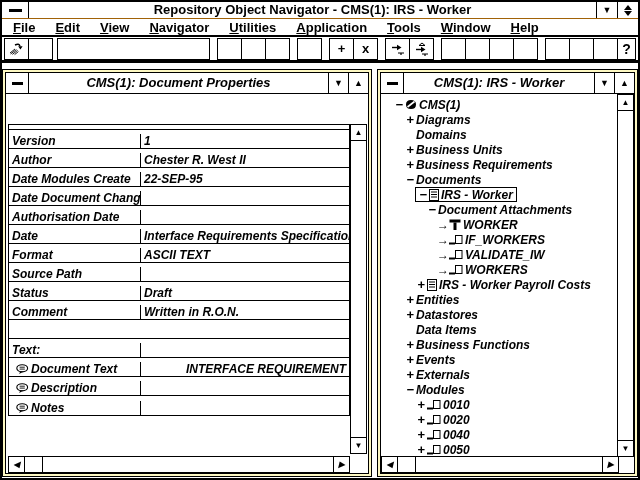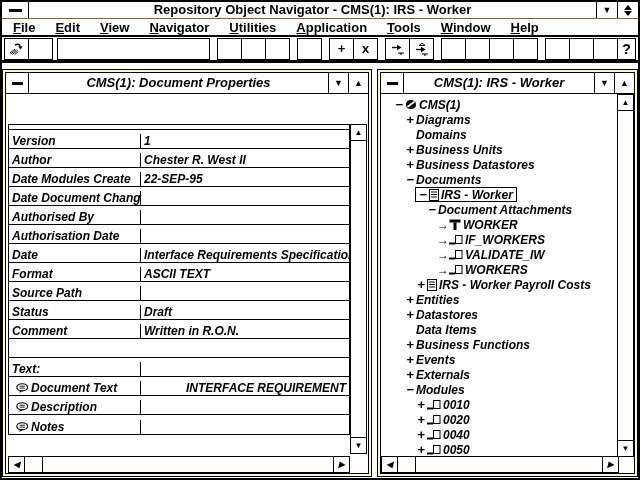--- a/index.html
+++ b/index.html
@@ -205,26 +205,20 @@
                 <div class="pvalue">22-SEP-95</div>
               </div>
               <div class="prow">
                 <div class="plabel">
                   <span>Date Document Chang</span>
                 </div>
                 <div class="pvalue"></div>
               </div>
               <div class="prow">
                 <div class="plabel">
-                  <span>Authorised By</span>
-                </div>
-                <div class="pvalue"></div>
-              </div>
-              <div class="prow">
-                <div class="plabel">
                   <span>Authorisation Date</span>
                 </div>
                 <div class="pvalue"></div>
               </div>
               <div class="prow">
                 <div class="plabel">
                   <span>Date</span>
                 </div>
                 <div class="pvalue">Interface Requirements Specification</div>
               </div>
@@ -355,21 +349,21 @@
               <div class="trow" style="padding-left: 23px;">
                 <span class="texp"></span>
                 <span class="tlabel">Domains</span>
               </div>
               <div class="trow" style="padding-left: 23px;">
                 <span class="texp">+</span>
                 <span class="tlabel">Business Units</span>
               </div>
               <div class="trow" style="padding-left: 23px;">
                 <span class="texp">+</span>
-                <span class="tlabel">Business Datastores</span>
+                <span class="tlabel">Business Requirements</span>
               </div>
               <div class="trow" style="padding-left: 23px;">
                 <span class="texp">−</span>
                 <span class="tlabel">Documents</span>
               </div>
               <div class="trow" style="padding-left: 34px;">
                 <span class="selbox">
                   <span class="texp">−</span>
                   <span class="ticon">
                     <svg width="10" height="12" viewBox="0 0 10 12">

